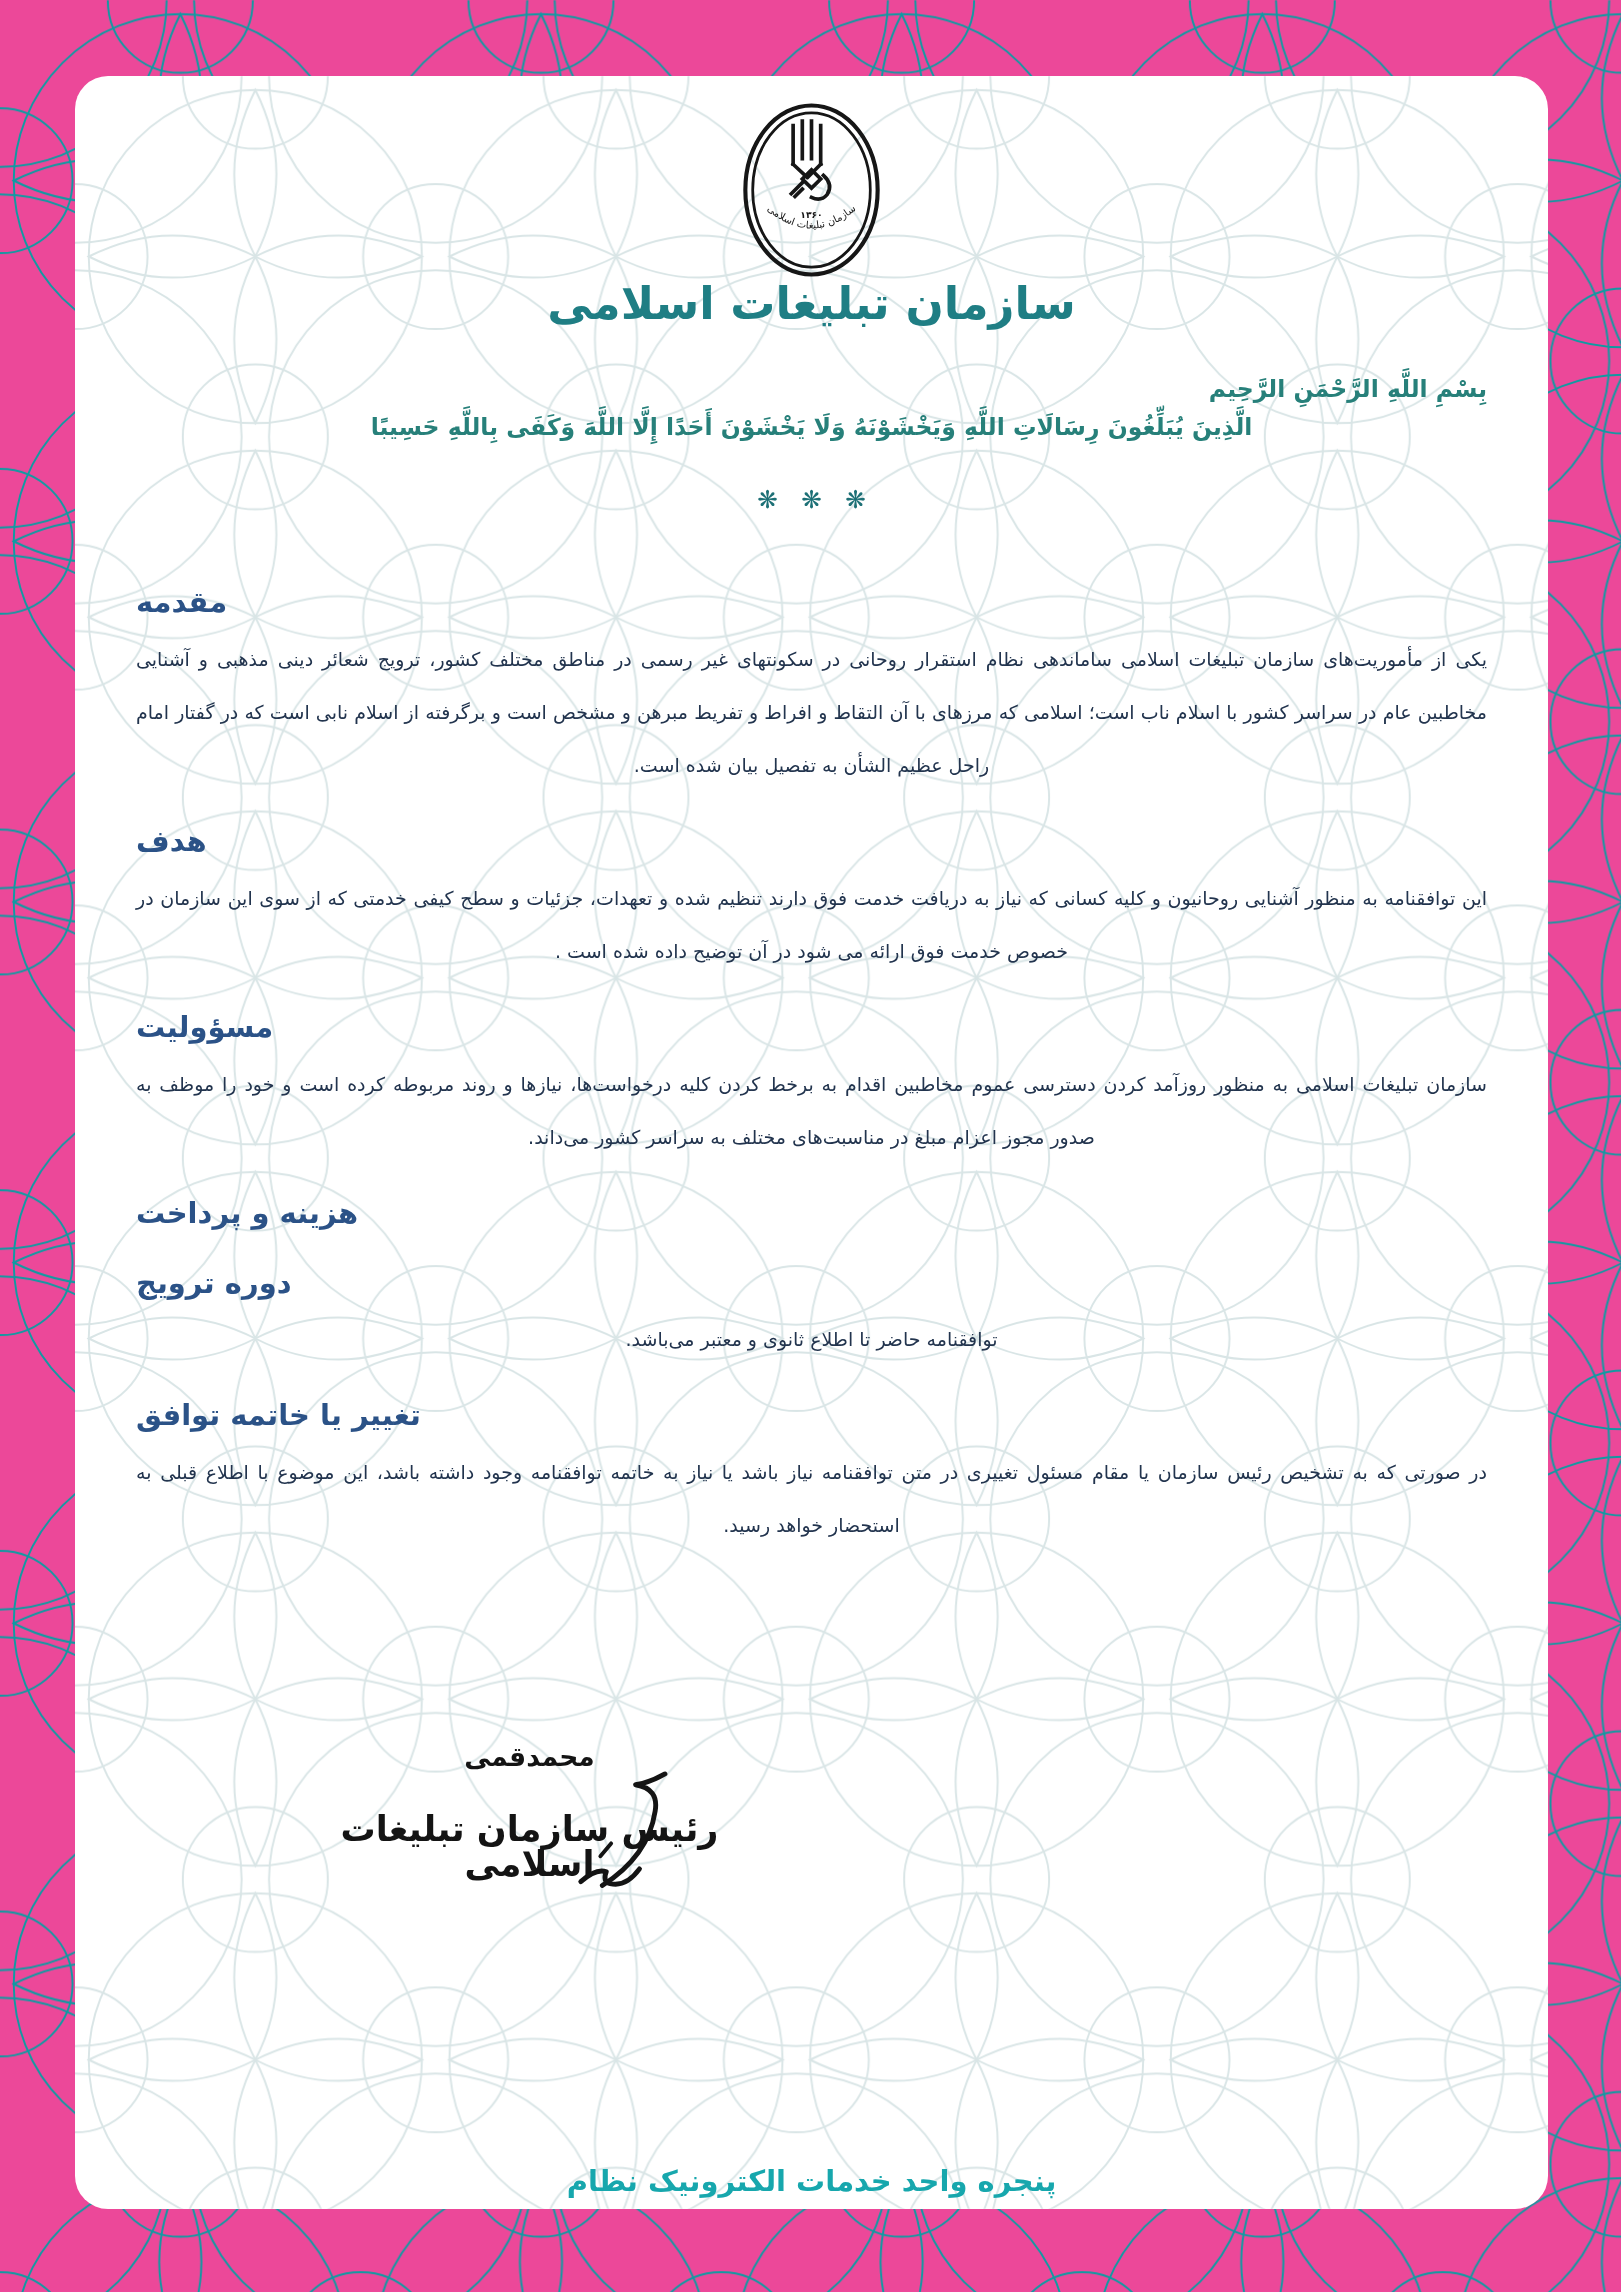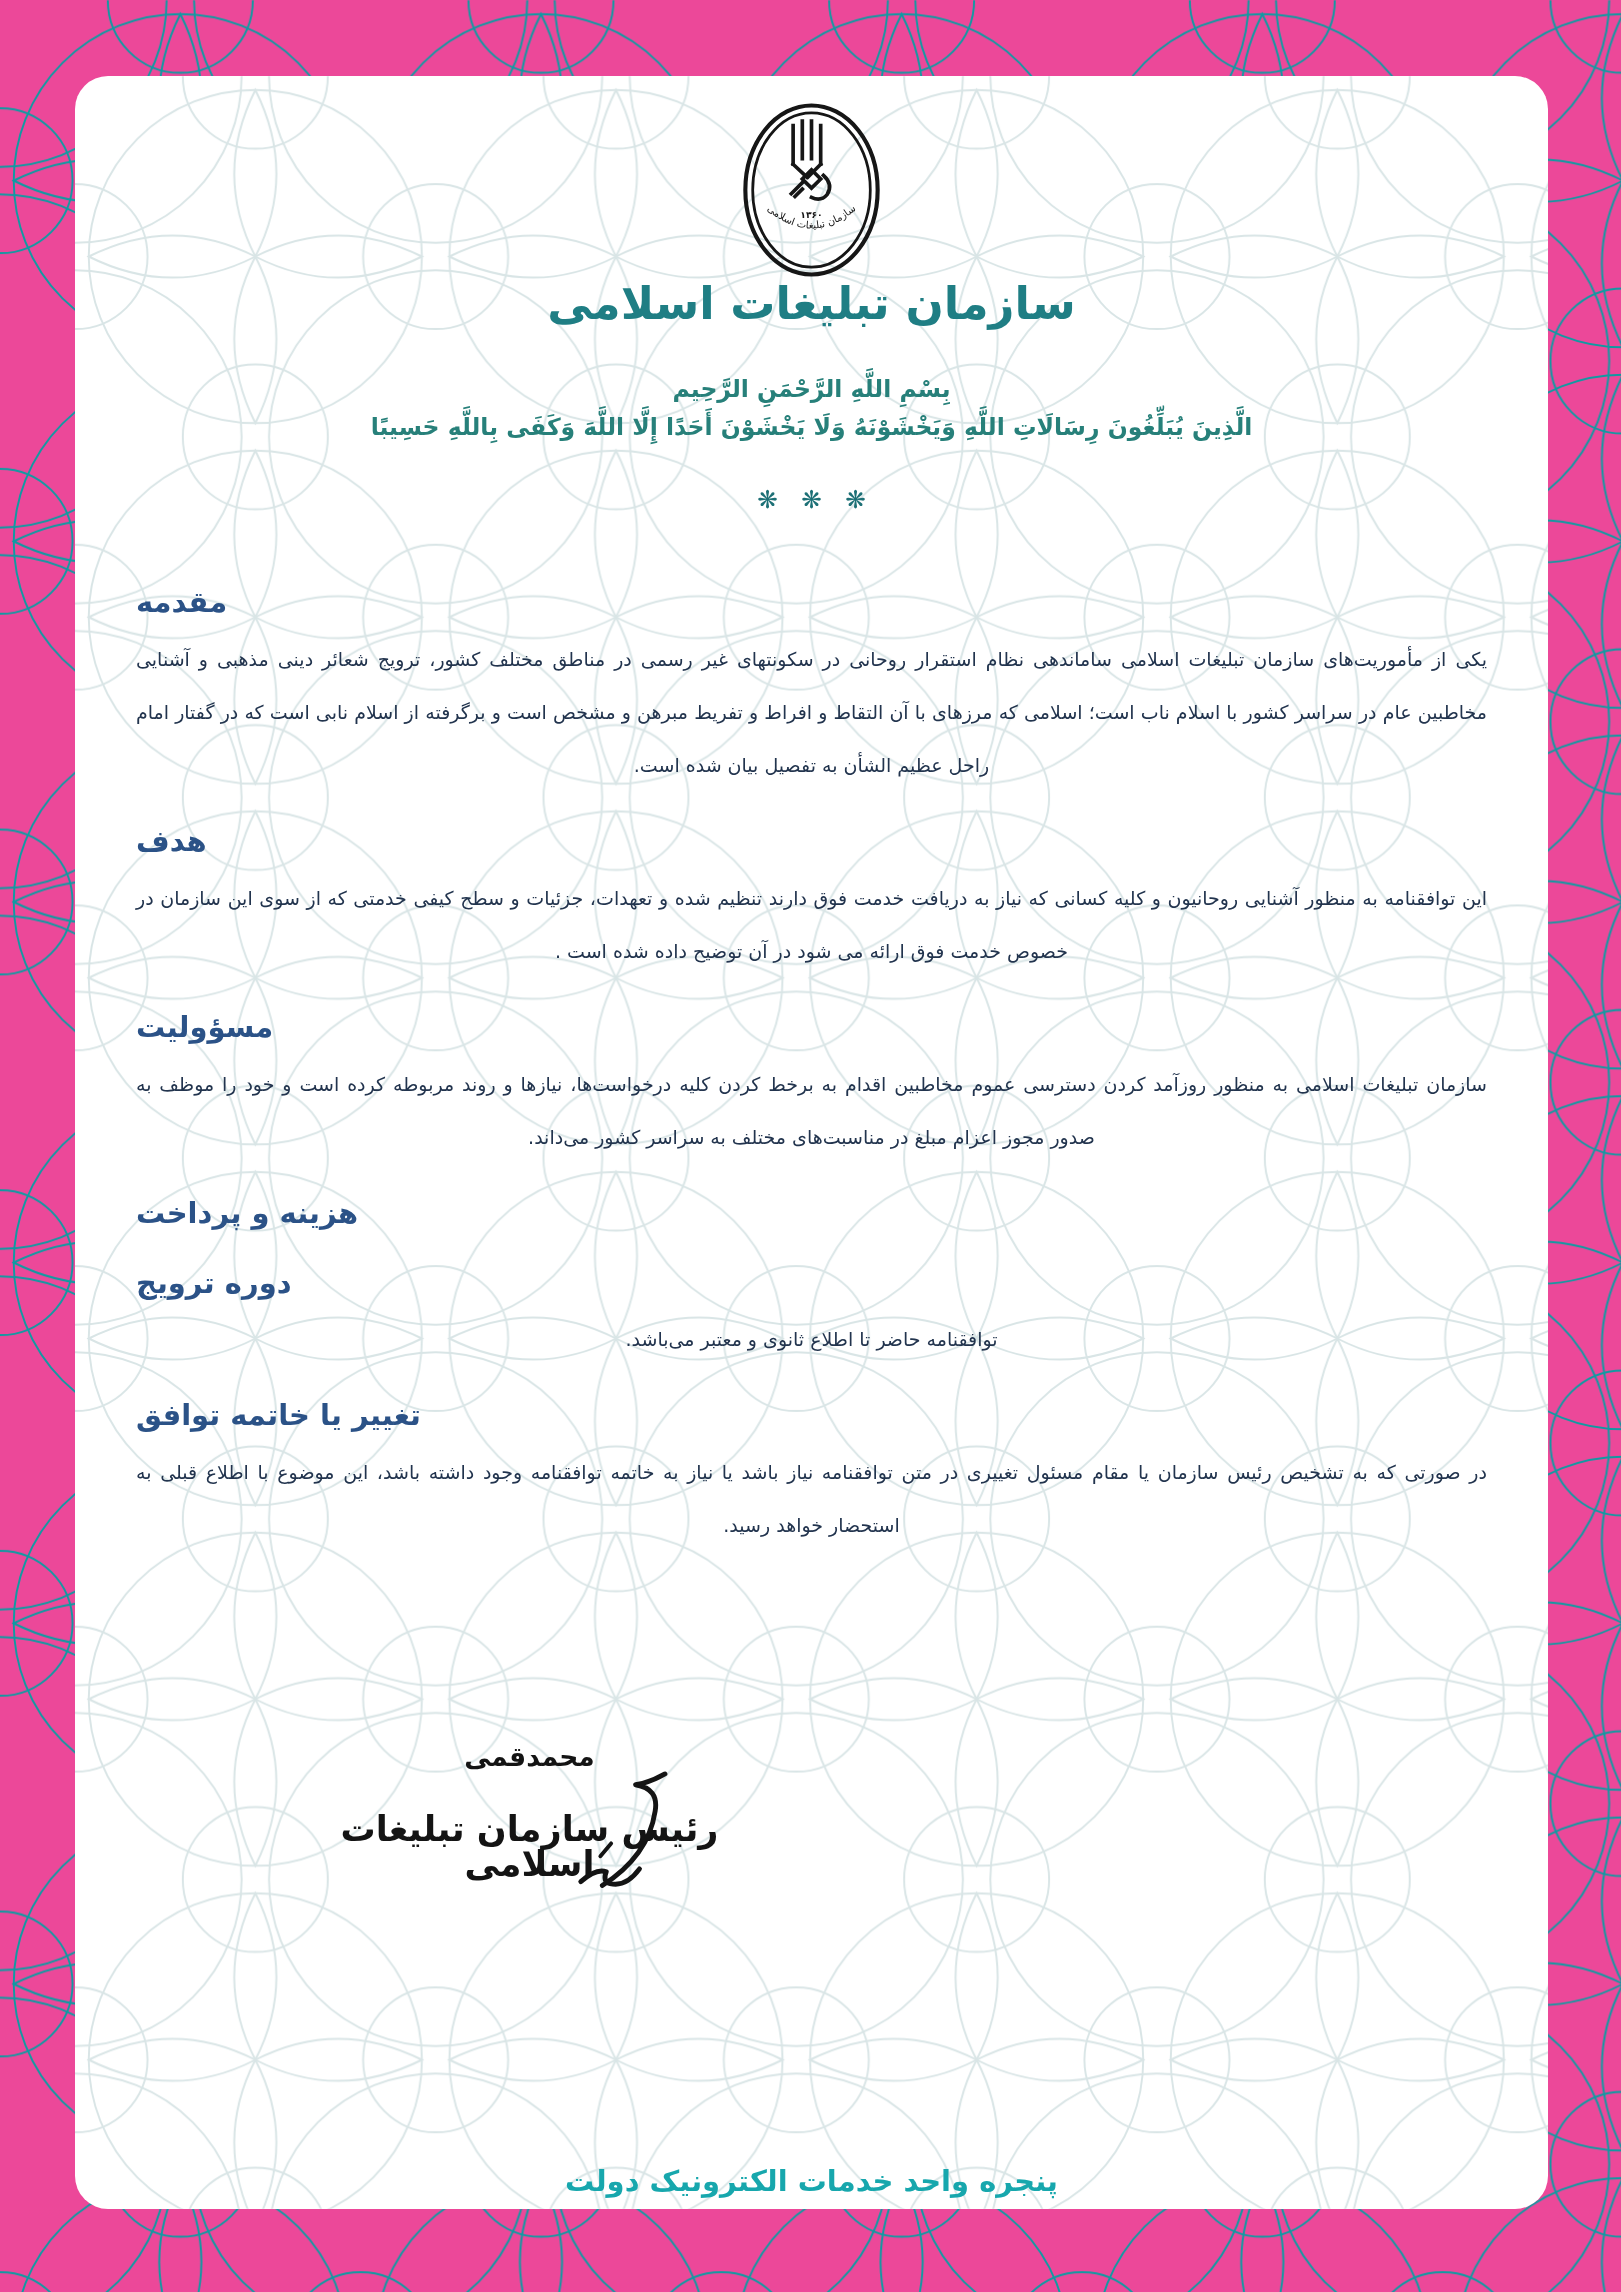--- a/index.html
+++ b/index.html
@@ -19,21 +19,21 @@
     position:absolute;inset:0;box-sizing:border-box;
     padding:0 61px;direction:rtl;
   }
   .emblem{display:block;margin:17.6px auto 0;width:147px;height:192px;}
   .calligraphy{
     margin-top:-13.7px;text-align:center;
     font-size:45px;font-weight:bold;color:#1f7e84;line-height:63px;
     letter-spacing:1px;
   }
   .bismillah{
-    margin-top:39px;text-align:center;
+    margin-top:39px;text-align:right;
     font-size:23.5px;font-weight:bold;color:#27807a;line-height:31px;
   }
   .verse{
     margin-top:6.9px;text-align:center;
     font-size:23.5px;font-weight:bold;color:#27807a;line-height:31px;
   }
   .ornament{
     margin-top:43px;text-align:center;
     font-size:24.5px;color:#1d7076;line-height:27.4px;word-spacing:15.7px;
   }
@@ -185,18 +185,18 @@
         <div class="sig-role">رئیس سازمان تبلیغات اسلامی</div>
         <svg class="sig-scribble" viewBox="0 0 140 160">
           <g fill="none" stroke="#141414" stroke-linecap="round" stroke-linejoin="round">
             <path d="M96 12 q-16 9 -30 11 q24 4 20 27 q-7 46 -54 76" stroke-width="5"></path>
             <path d="M10 122 q16 -14 26 -10 q-4 10 4 12 q16 4 30 -15" stroke-width="5"></path>
             <path d="M30 96 l11 -13" stroke-width="4"></path>
           </g>
         </svg>
       </div>
 
-      <div class="footer-line">پنجره واحد خدمات الکترونیک دولت</div>
+      <div class="footer-line">پنجره واحد خدمات الکترونیک نظام</div>
 
     </div>
   </div>
 </div>
 
 
 </body></html>

